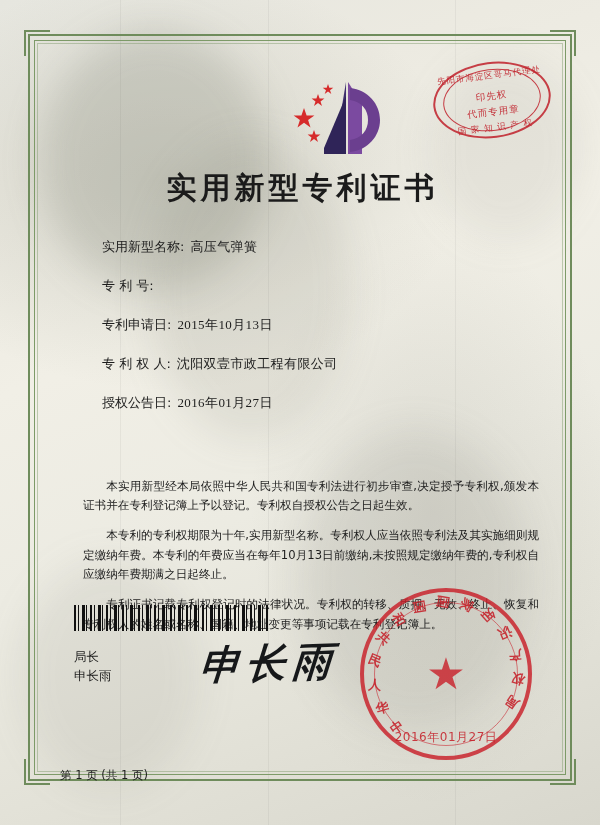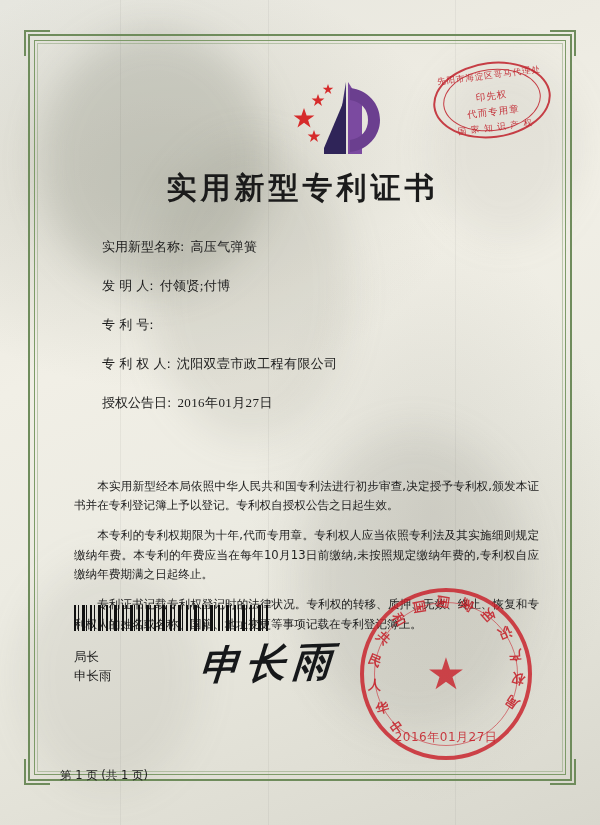--- a/index.html
+++ b/index.html
@@ -158,21 +158,21 @@
   }
 
   .paras {
     position: absolute;
     left: 14px; right: 6px; top: 405px;
     font-size: 11.6px;
     line-height: 1.65;
     color: #1d1d1d;
     text-align: justify;
   }
-  .para { text-indent: 2em; margin-bottom: 2px; }
+  .para { text-indent: 2em; margin-bottom: 2px; margin-left: 9px; }
 
   
   .barcode {
     position: absolute;
     left: 14px; top: 545px;
     width: 196px; height: 26px;
     background:
       repeating-linear-gradient(90deg,
         #111 0px, #111 2px, transparent 2px, transparent 4px,
         #111 4px, #111 5px, transparent 5px, transparent 8px,
@@ -319,39 +319,39 @@
     </div>
 
     <div class="main-title">实用新型专利证书</div>
 
     <div class="fields">
       <div class="field">
         <span class="flabel">实用新型名称:</span>
         <span class="fvalue">高压气弹簧</span>
       </div>
       <div class="field">
-        <span class="flabel">发  明  人:</span>
-        <span class="fvalue">付领贤;付博</span>
-      </div>
-      <div class="field">
         <span class="flabel">专  利  号:</span>
+      </div>
+      <div class="field">
+        <span class="flabel">专利申请日:</span>
+        <span class="fvalue">2015年10月13日</span>
       </div>
       <div class="field">
         <span class="flabel">专 利 权 人:</span>
         <span class="fvalue">沈阳双壹市政工程有限公司</span>
       </div>
       <div class="field">
         <span class="flabel">授权公告日:</span>
         <span class="fvalue">2016年01月27日</span>
       </div>
     </div>
 
     <div class="paras">
       <p class="para">本实用新型经本局依照中华人民共和国专利法进行初步审查,决定授予专利权,颁发本证书并在专利登记簿上予以登记。专利权自授权公告之日起生效。</p>
-      <p class="para">本专利的专利权期限为十年,代而专用章。专利权人应当依照专利法及其实施细则规定缴纳年费。本专利的年费应当在每年10月13日前缴纳,未按照规定缴纳年费的,专利权自应缴纳年费期满之日起终止。</p>
+      <p class="para">本专利的专利权期限为十年,实用新型名称。专利权人应当依照专利法及其实施细则规定缴纳年费。本专利的年费应当在每年10月13日前缴纳,未按照规定缴纳年费的,专利权自应缴纳年费期满之日起终止。</p>
       <p class="para">专利证书记载专利权登记时的法律状况。专利权的转移、质押、无效、终止、恢复和专利权人的姓名或名称、国籍、地址变更等事项记载在专利登记簿上。</p>
     </div>
 
     <div class="barcode"></div>
 
     <div class="signature-block">
       <div>局长</div>
       <div>申长雨</div>
     </div>
 

